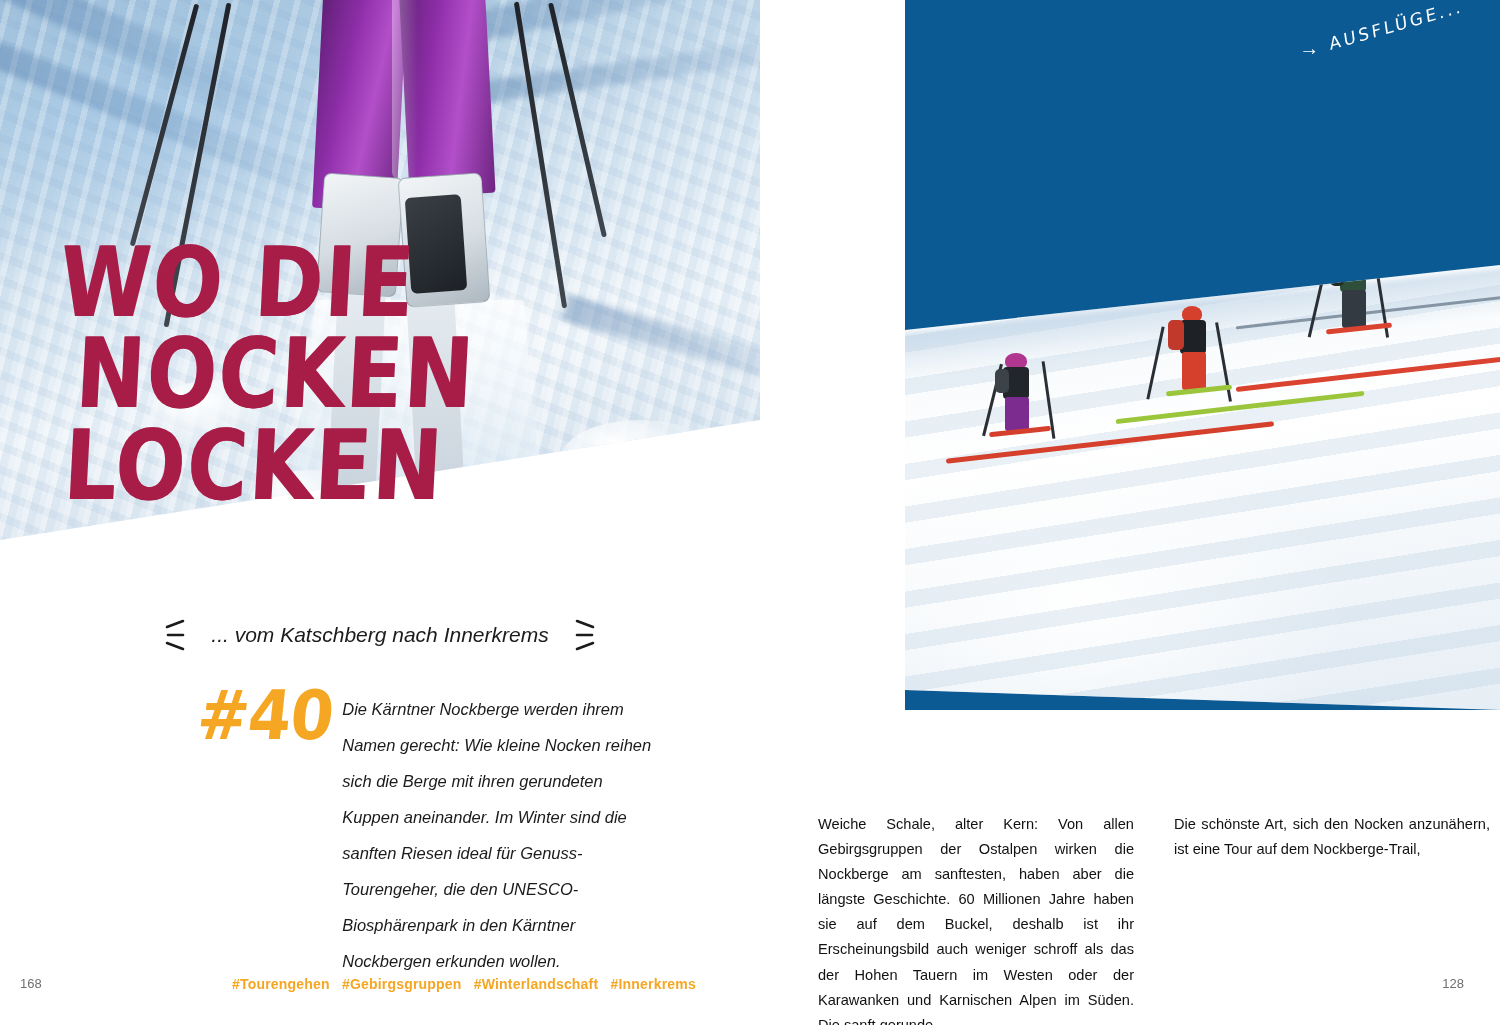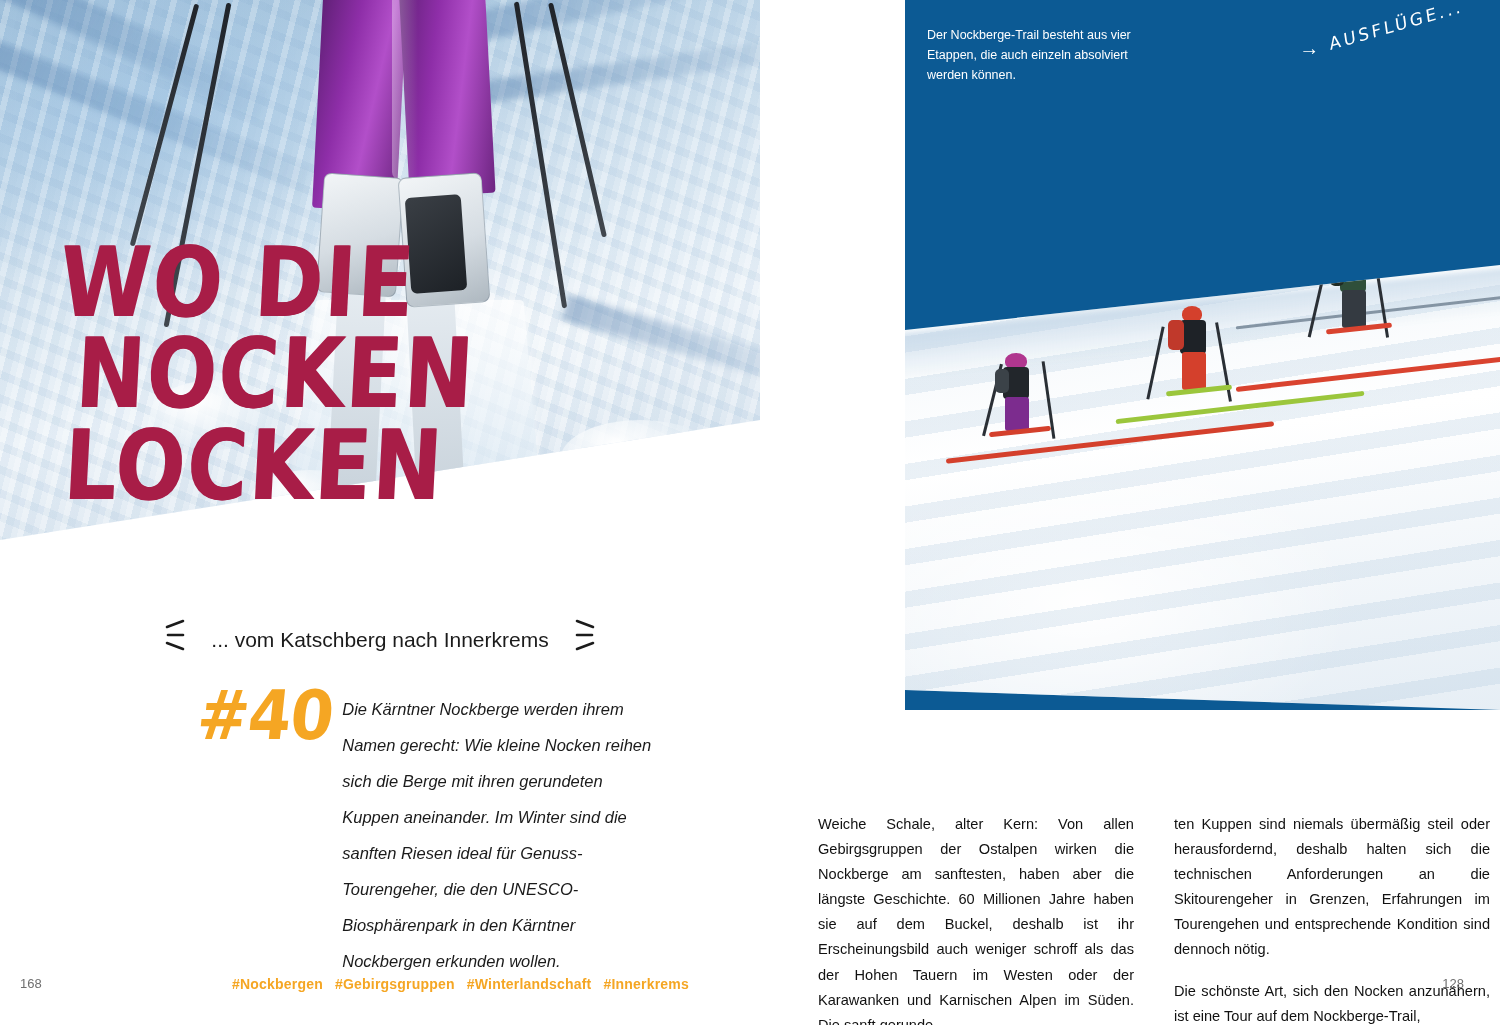--- a/index.html
+++ b/index.html
@@ -128,22 +128,23 @@
     margin-bottom: 16px;
     text-shadow: 1px 0 0 #a81d47;
   }
   .hl.l2 { margin-left: 16px; }
   .hl.l3 { margin-left: 4px; }
 
   
   .subtitle-row {
     position: absolute; left: 0; top: 618px;
     width: 760px;
-    display: flex; align-items: flex-end; justify-content: center;
+    display: flex; align-items: center; justify-content: center;
     gap: 24px;
+    font-style: italic;
   }
   .subtitle {
     font-size: 21px; color: #1b1b1b;
     font-family: "Liberation Sans", sans-serif;
   }
   .spark { width: 26px; height: 34px; }
 
   
   .intro-block {
     position: absolute; left: 185px; top: 692px; width: 520px;
@@ -336,32 +337,31 @@
   </div>
 
   <div class="intro-block">
     <div class="big-number">#40</div>
     <div class="intro-text">Die Kärntner Nockberge werden ihrem Namen gerecht: Wie kleine Nocken reihen sich die Berge mit ihren gerundeten Kuppen aneinander. Im Winter sind die sanften Riesen ideal für Genuss-Tourengeher, die den UNESCO-Biosphärenpark in den Kärntner Nockbergen erkunden wollen.</div>
   </div>
 
   <div class="folio folio-left">168</div>
 
   <div class="hashtags">
-    <span>#Nockbergen</span>
+    <span>#Tourengehen</span>
     <span>#Gebirgsgruppen</span>
     <span>#Winterlandschaft</span>
     <span>#Innerkrems</span>
   </div>
 </div>
 
 <div class="right-page">
 
   <div class="blue-panel">
 
-    <div class="panel-caption">Der Nockberge-Trail besteht aus vier Etappen, die auch einzeln absolviert werden können.</div>
 
     <div class="excursion-mark">
       <span class="excursion-arrow">→</span>
       <span class="excursion-label">AUSFLÜGE...</span>
     </div>
 
     <div class="tour-photo">
       <div class="slope-shade"></div>
       <div class="ridge-line"></div>
 
@@ -400,19 +400,18 @@
         <div class="sk-body" style="left:26px; top:86px; width:66px; height:5px; background:#d9432f; border-radius:3px; transform:rotate(-6deg);"></div>
       </div>
     </div>
   </div>
 
   <div class="columns">
     <div class="col">
       <p>Weiche Schale, alter Kern: Von allen Gebirgsgruppen der Ostalpen wirken die Nockberge am sanftesten, haben aber die längste Geschichte. 60 Millionen Jahre haben sie auf dem Buckel, deshalb ist ihr Erscheinungsbild auch weniger schroff als das der Hohen Tauern im Westen oder der Karawanken und Karnischen Alpen im Süden. Die sanft gerunde-</p>
     </div>
     <div class="col">
-      <p>ten Kuppen sind niemals übermäßig steil oder herausfordernd, deshalb halten sich die technischen Anforderungen an die Skitourengeher in Grenzen, Erfahrungen im Tourengehen und entsprechende Kondition sind dennoch nötig.</p>
       <p>Die schönste Art, sich den Nocken anzunähern, ist eine Tour auf dem Nockberge-Trail,</p>
     </div>
   </div>
 
   <div class="folio folio-right">128</div>
 </div>
 
 </body></html>

